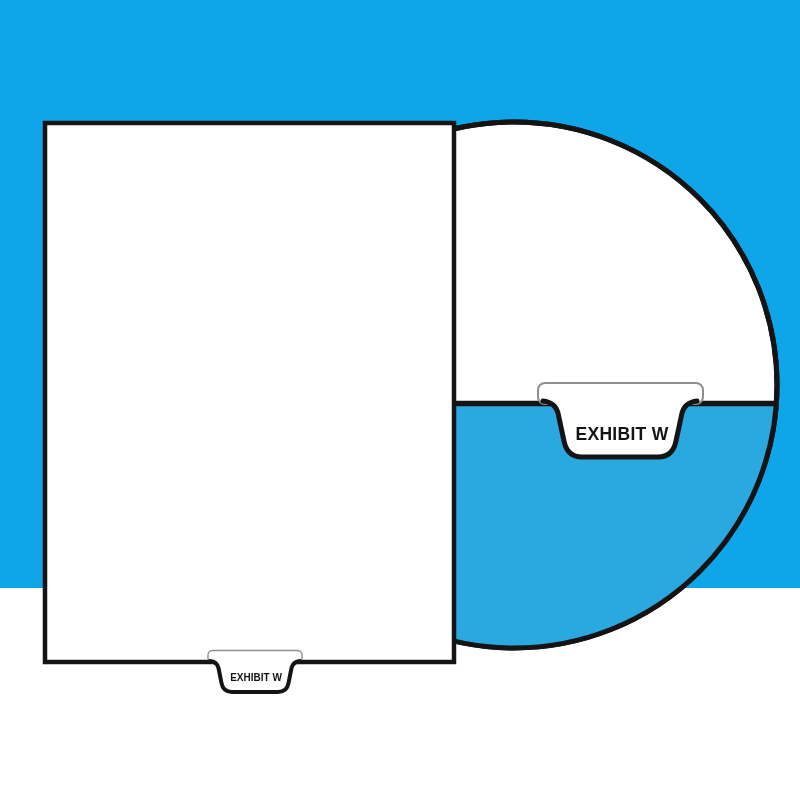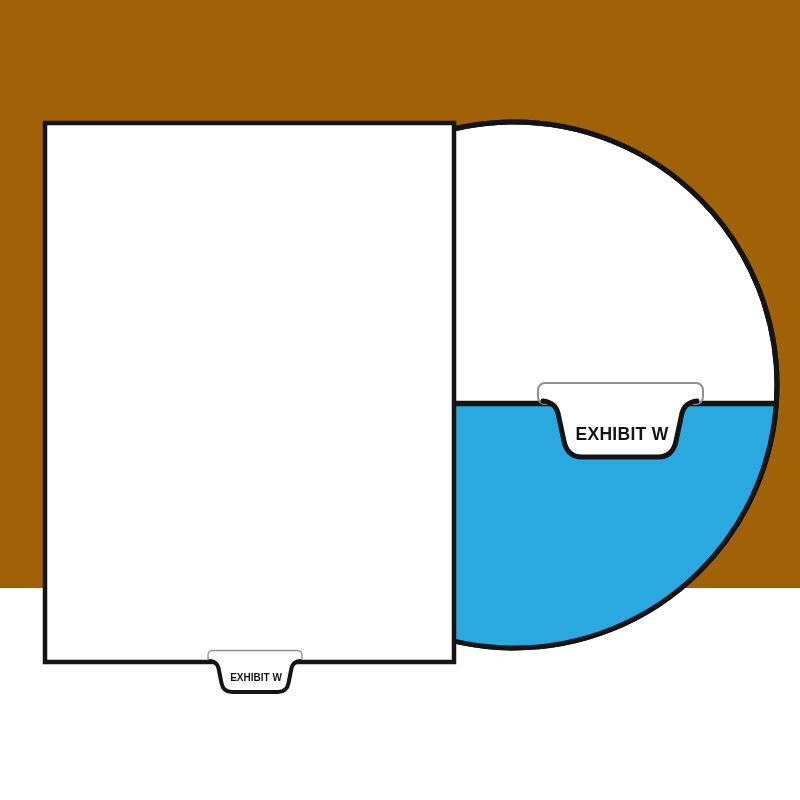--- a/index.html
+++ b/index.html
@@ -8,21 +8,21 @@
     background: #ffffff;
     width: 800px;
     height: 800px;
     overflow: hidden;
     font-family: "Liberation Sans", sans-serif;
   }
   .stage {
     position: relative;
     width: 800px;
     height: 588px;
-    background: #a16207;
+    background: #0ea5e9;
   }
   svg { display: block; }
   .tab-label-small {
     font-family: "Liberation Sans", "DejaVu Sans", sans-serif;
     font-weight: 700;
     font-size: 10px;
     letter-spacing: 0px;
     fill: #141414;
   }
   .tab-label-magnified {

